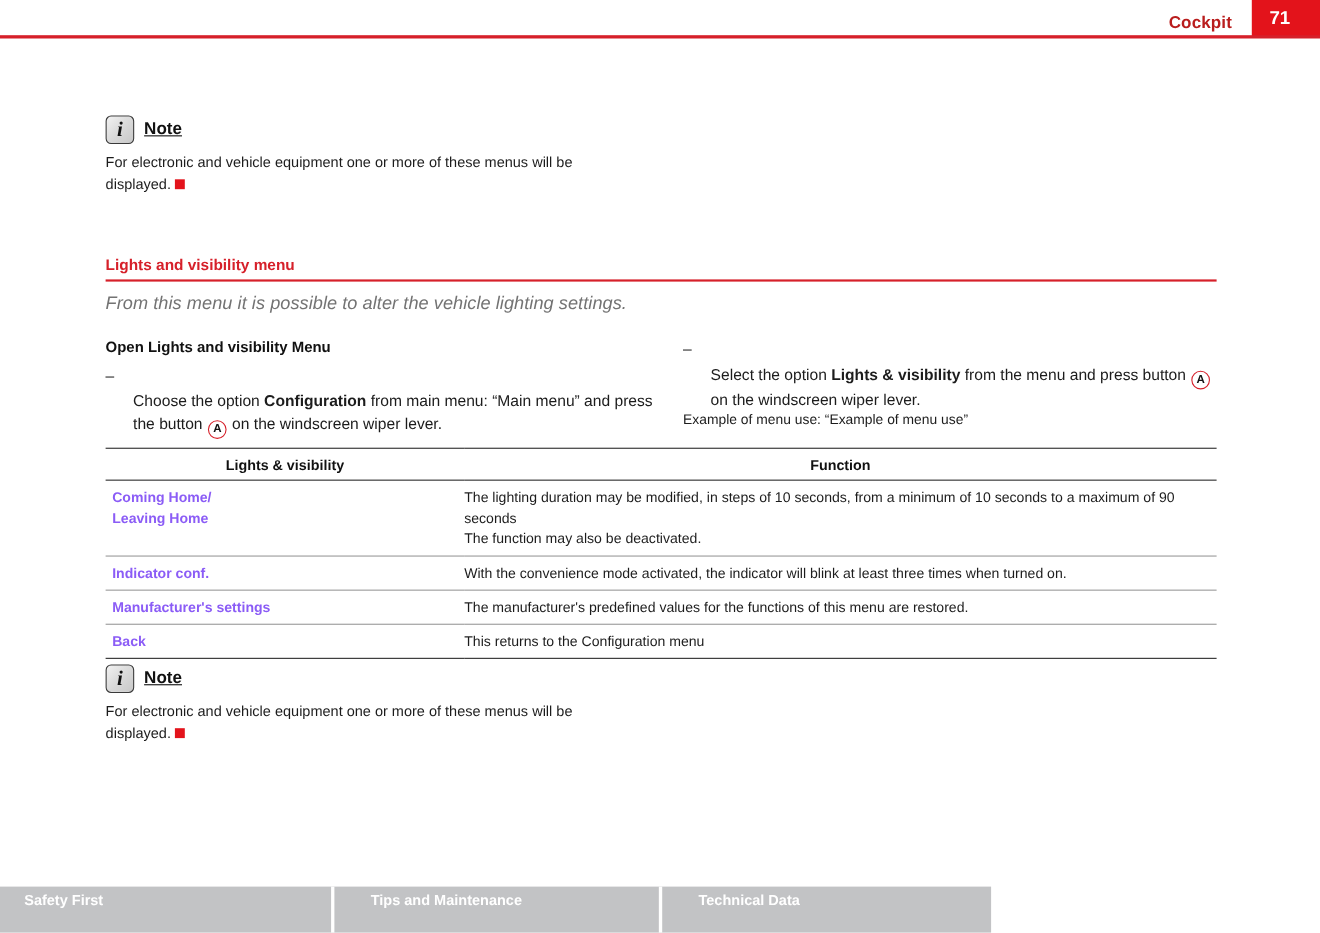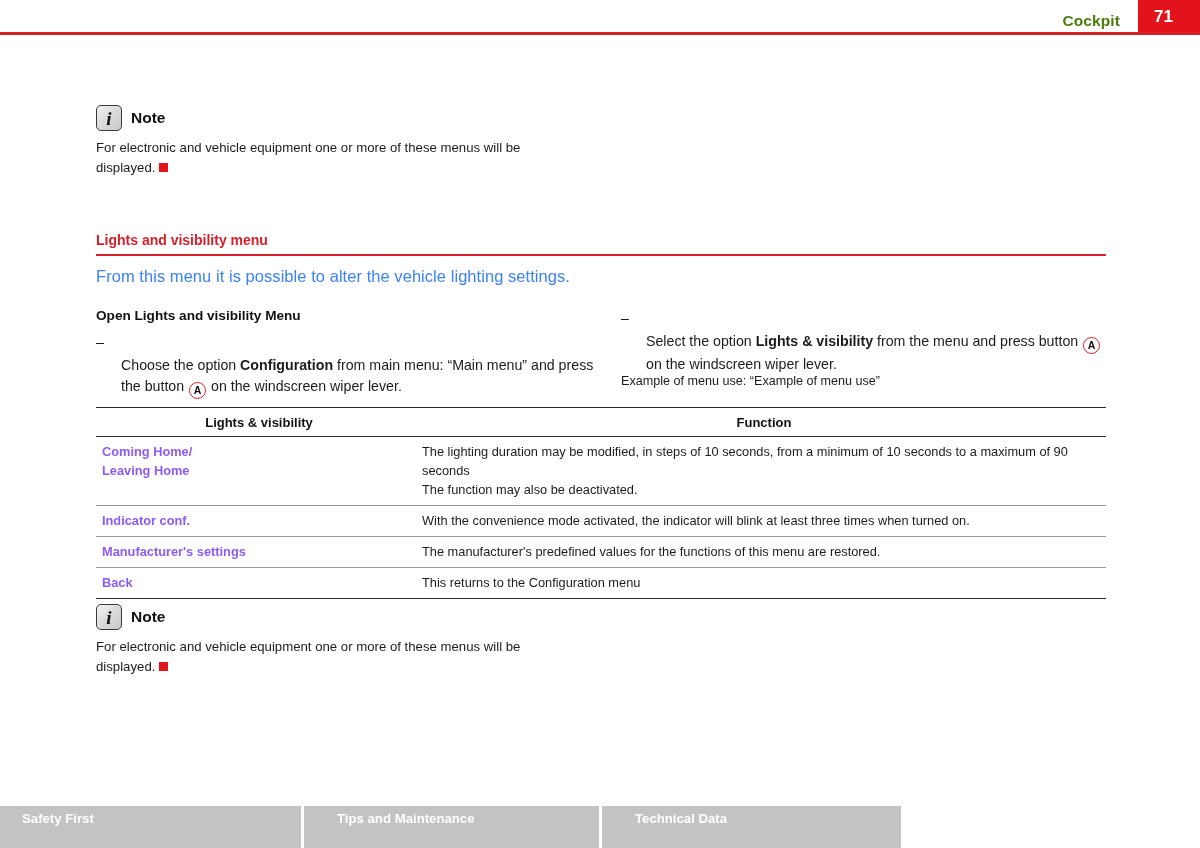--- a/index.html
+++ b/index.html
@@ -22,21 +22,21 @@
     top: 0; left: 0;
     width: 1200px;
     height: 36px;
   }
   .header-title {
     position: absolute;
     right: 80px;
     top: 12px;
     font-size: 15.5px;
     font-weight: bold;
-    color: #4d7c0f;
+    color: #b91c1c;
     letter-spacing: 0.1px;
   }
   .page-number-box {
     position: absolute;
     left: 1138px;
     top: 0;
     width: 62px;
     height: 34px;
     background: #e3131b;
   }
@@ -96,20 +96,21 @@
     font-style: italic;
     font-weight: bold;
     font-size: 19px;
     color: #111111;
     line-height: 23px;
   }
   .note-label {
     font-size: 15.5px;
     font-weight: bold;
     color: #111111;
+    text-decoration: underline;
   }
   .note-body {
     margin-top: 6px;
     font-size: 13.2px;
     line-height: 19.5px;
     color: #1c1c1c;
     max-width: 470px;
   }
   .end-marker {
     display: inline-block;
@@ -133,22 +134,23 @@
     padding-bottom: 6px;
   }
   .section-heading-rule {
     height: 1.5px;
     background: #d6202a;
     width: 1010px;
   }
   .section-intro {
     position: absolute;
     left: 96px;
+    font-style: italic;
     font-size: 16.5px;
-    color: #3b82f6;
+    color: #737373;
     letter-spacing: 0.05px;
   }
 
   
   .col-left {
     position: absolute;
     left: 96px;
     width: 500px;
   }
   .col-right {

